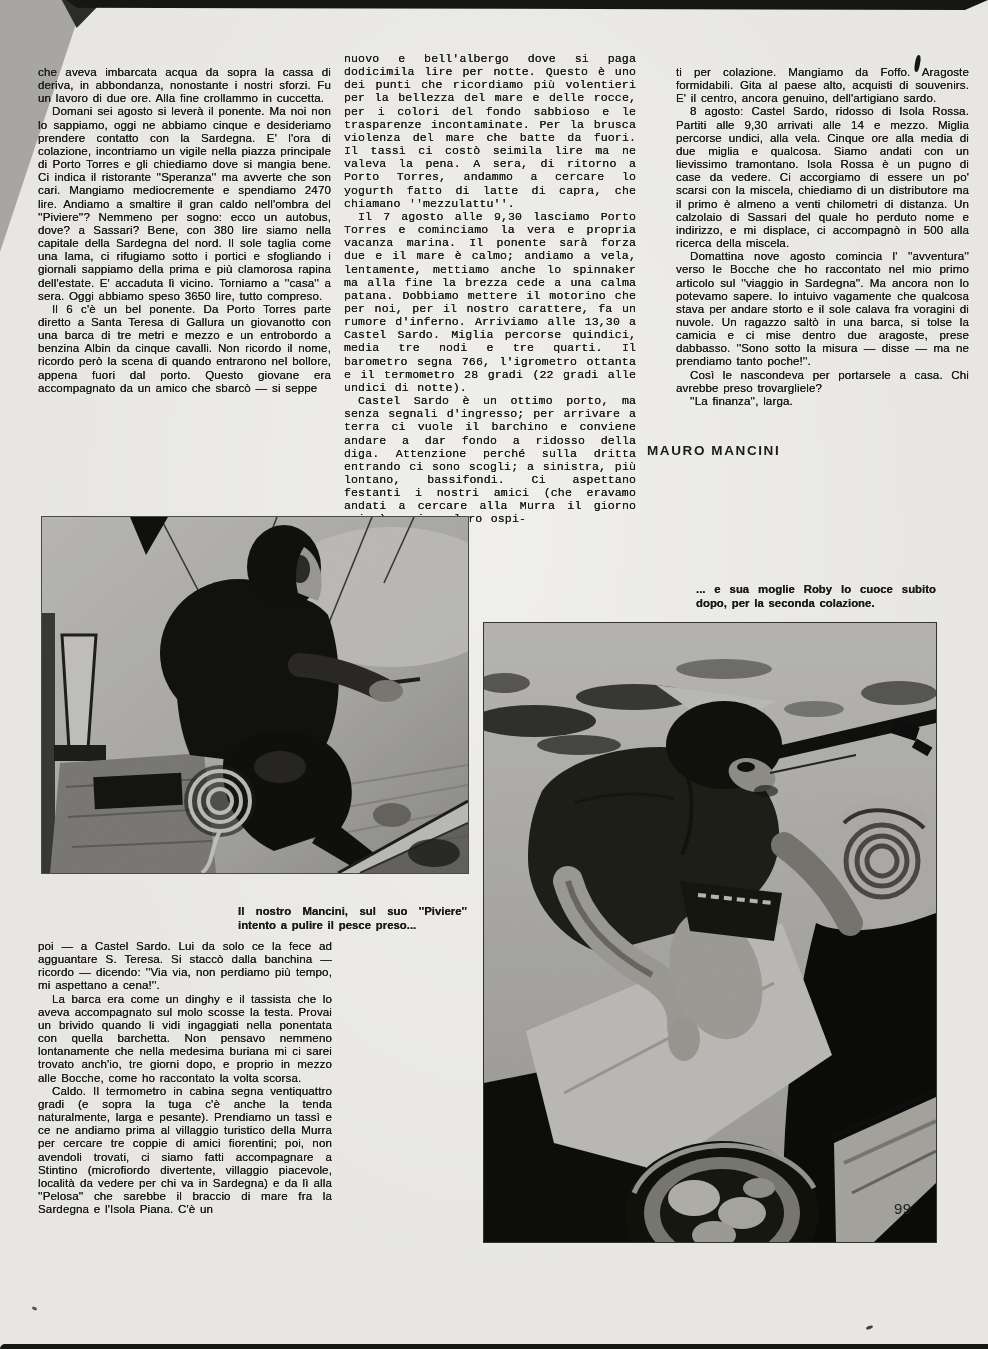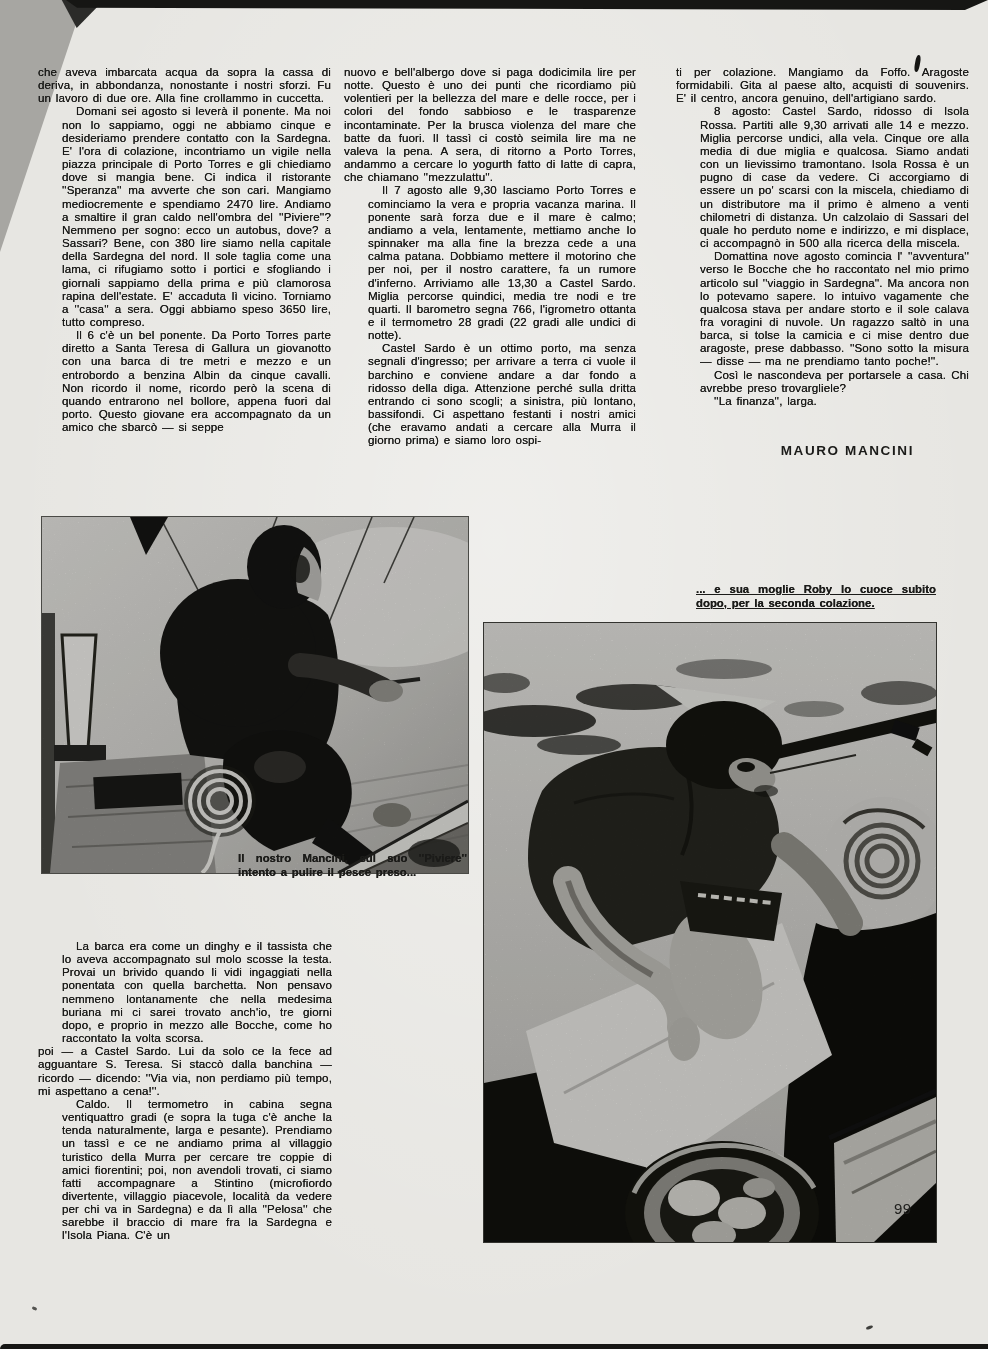--- a/index.html
+++ b/index.html
@@ -25,33 +25,33 @@
     border-top-left-radius:60px;}
   .speck{position:absolute;background:#151513;border-radius:40%;}
   .speck-a{left:915px;top:55px;width:5px;height:17px;transform:rotate(10deg);}
   .speck-b{left:866px;top:1326px;width:7px;height:3px;transform:rotate(-20deg);opacity:.8;}
   .speck-c{left:32px;top:1307px;width:5px;height:3px;transform:rotate(25deg);opacity:.7;}
 
   
   .col{position:absolute;font-size:11.6px;line-height:13.15px;text-align:justify;
     letter-spacing:.1px;word-spacing:1.4px;text-shadow:0 0 .35px var(--ink,#1b1b19);}
   .col p{margin:0;}
-  .col p.ind{text-indent:14px;margin-left:24px;}
+  .col p.ind{text-indent:14px;}
   .col-1{left:38px;top:65px;width:293px;}
-  .col-2{left:344px;top:65px;width:292px;}
+  .col-2{left:344px;top:52px;width:292px;font-family:Liberation Mono, monospace;}
   .col-3{left:676px;top:65px;width:293px;}
   .col-bottom{left:38px;top:939px;width:294px;}
-  .signature{position:absolute;left:647px;top:443px;width:279px;text-align:right;
+  .signature{position:absolute;left:647px;top:443px;width:279px;text-align:left;
     font-weight:bold;font-size:13.5px;letter-spacing:1.6px;padding-right:12px;box-sizing:border-box;}
 
   
   .caption{position:absolute;font-weight:bold;font-size:11.4px;line-height:13.6px;
     text-align:justify;word-spacing:1.6px;text-shadow:0 0 .3px var(--ink,#1b1b19);}
-  .caption-left{left:238px;top:852px;width:229px;}
-  .caption-right{left:696px;top:583px;width:240px;text-decoration:underline;}
+  .caption-left{left:238px;top:905px;width:229px;}
+  .caption-right{left:696px;top:583px;width:240px;}
 
   
   .photo{position:absolute;overflow:hidden;}
   .photo svg{display:block;width:100%;height:100%;}
   .photo-left{left:41px;top:516px;width:426px;height:356px;border:1px solid #4a4a46;}
   .photo-right{left:483px;top:622px;width:452px;height:619px;border:1px solid #33332f;}
 
   .page-number{position:absolute;left:894px;top:1200px;font-size:15px;letter-spacing:.5px;
     color:#20201e;}
 </style>
@@ -221,20 +221,20 @@
       <path d="M150,570 A95 66 0 0 1 330,565" stroke="#d8d7d1" stroke-width="5" fill="none" opacity=".8"></path>
       <polygon points="350,520 452,474 452,560 390,619 352,619" fill="#c2c1bb"></polygon>
       <line x1="345" y1="515" x2="452" y2="468" stroke="#111111" stroke-width="5"></line>
       <line x1="360" y1="540" x2="452" y2="498" stroke="#8e8d87" stroke-width="4"></line>
       <line x1="368" y1="570" x2="452" y2="528" stroke="#77766f" stroke-width="3"></line>
       <rect width="452" height="619" filter="url(#nzR)" opacity="0.16"></rect>
     </svg>
   </div>
 
   <div class="col col-bottom">
+      <p class="para">poi — a Castel Sardo. Lui da solo ce la fece ad agguantare S. Teresa. Si staccò dalla banchina — ricordo — dicendo: ''Via via, non perdiamo più tempo, mi aspettano a cena!''.</p>
       <p class="para ind">La barca era come un dinghy e il tassista che lo aveva accompagnato sul molo scosse la testa. Provai un brivido quando li vidi ingaggiati nella ponentata con quella barchetta. Non pensavo nemmeno lontanamente che nella medesima buriana mi ci sarei trovato anch'io, tre giorni dopo, e proprio in mezzo alle Bocche, come ho raccontato la volta scorsa.</p>
-      <p class="para">poi — a Castel Sardo. Lui da solo ce la fece ad agguantare S. Teresa. Si staccò dalla banchina — ricordo — dicendo: ''Via via, non perdiamo più tempo, mi aspettano a cena!''.</p>
       <p class="para ind">Caldo. Il termometro in cabina segna ventiquattro gradi (e sopra la tuga c'è anche la tenda naturalmente, larga e pesante). Prendiamo un tassì e ce ne andiamo prima al villaggio turistico della Murra per cercare tre coppie di amici fiorentini; poi, non avendoli trovati, ci siamo fatti accompagnare a Stintino (microfiordo divertente, villaggio piacevole, località da vedere per chi va in Sardegna) e da lì alla ''Pelosa'' che sarebbe il braccio di mare fra la Sardegna e l'Isola Piana. C'è un</p>
     </div>
 
   <div class="page-number">99</div>
 
 </div>
 
 </body></html>

